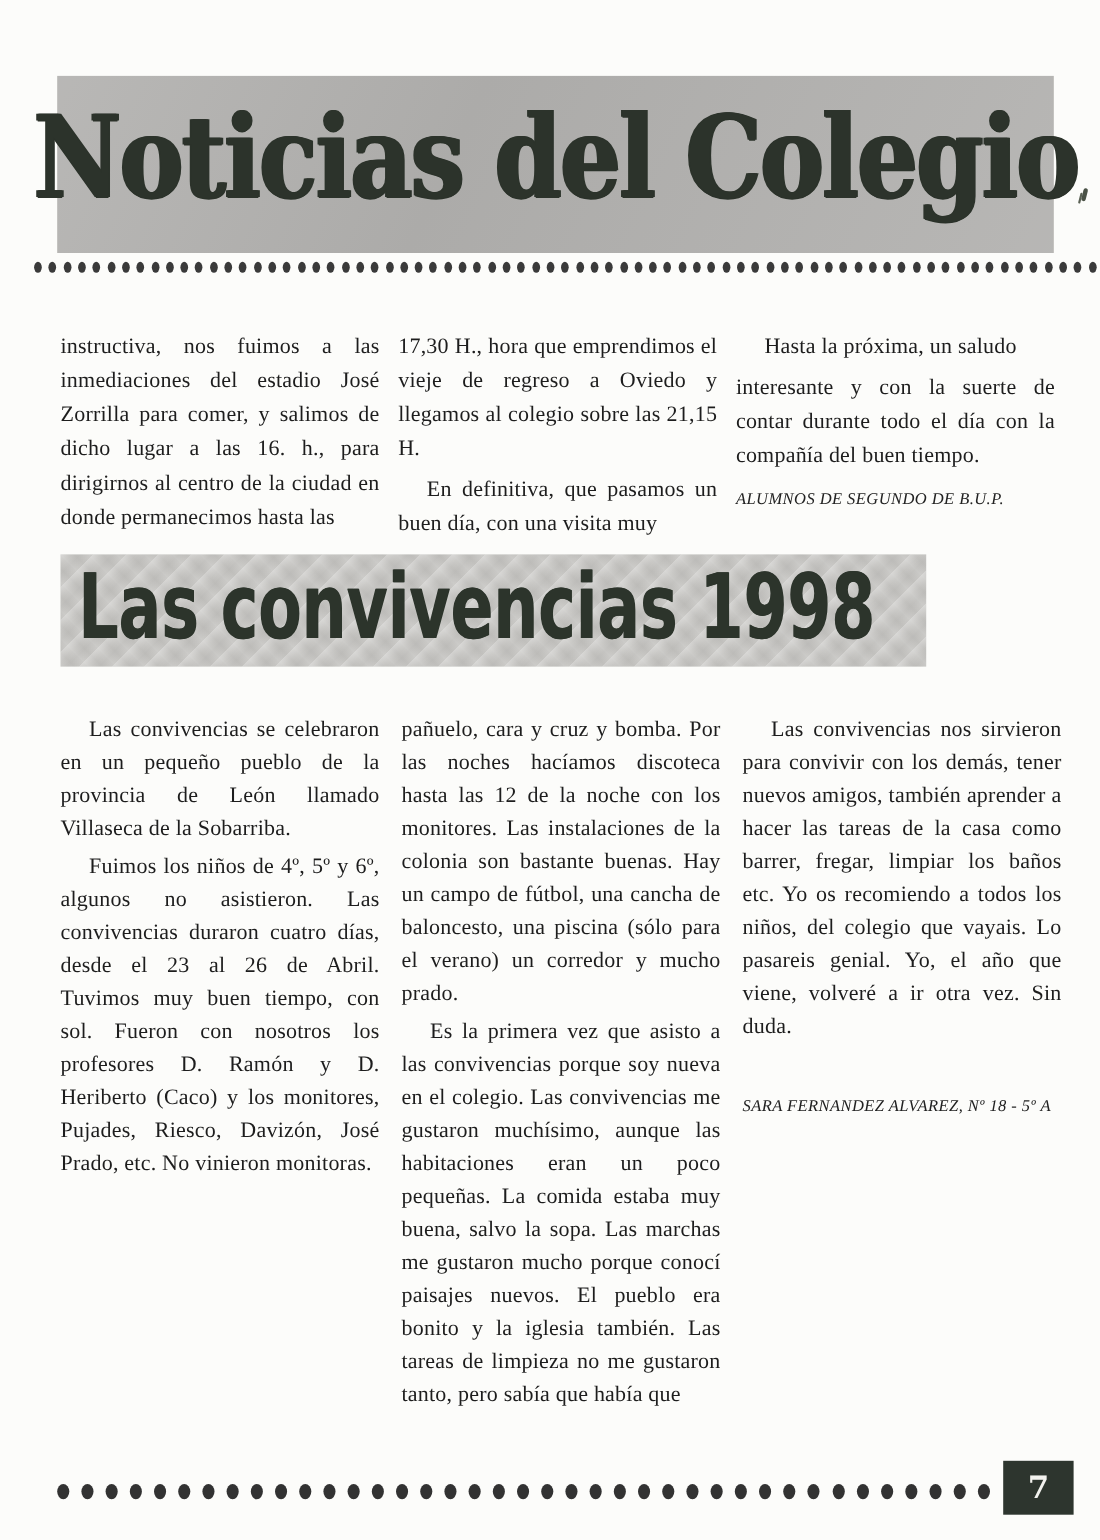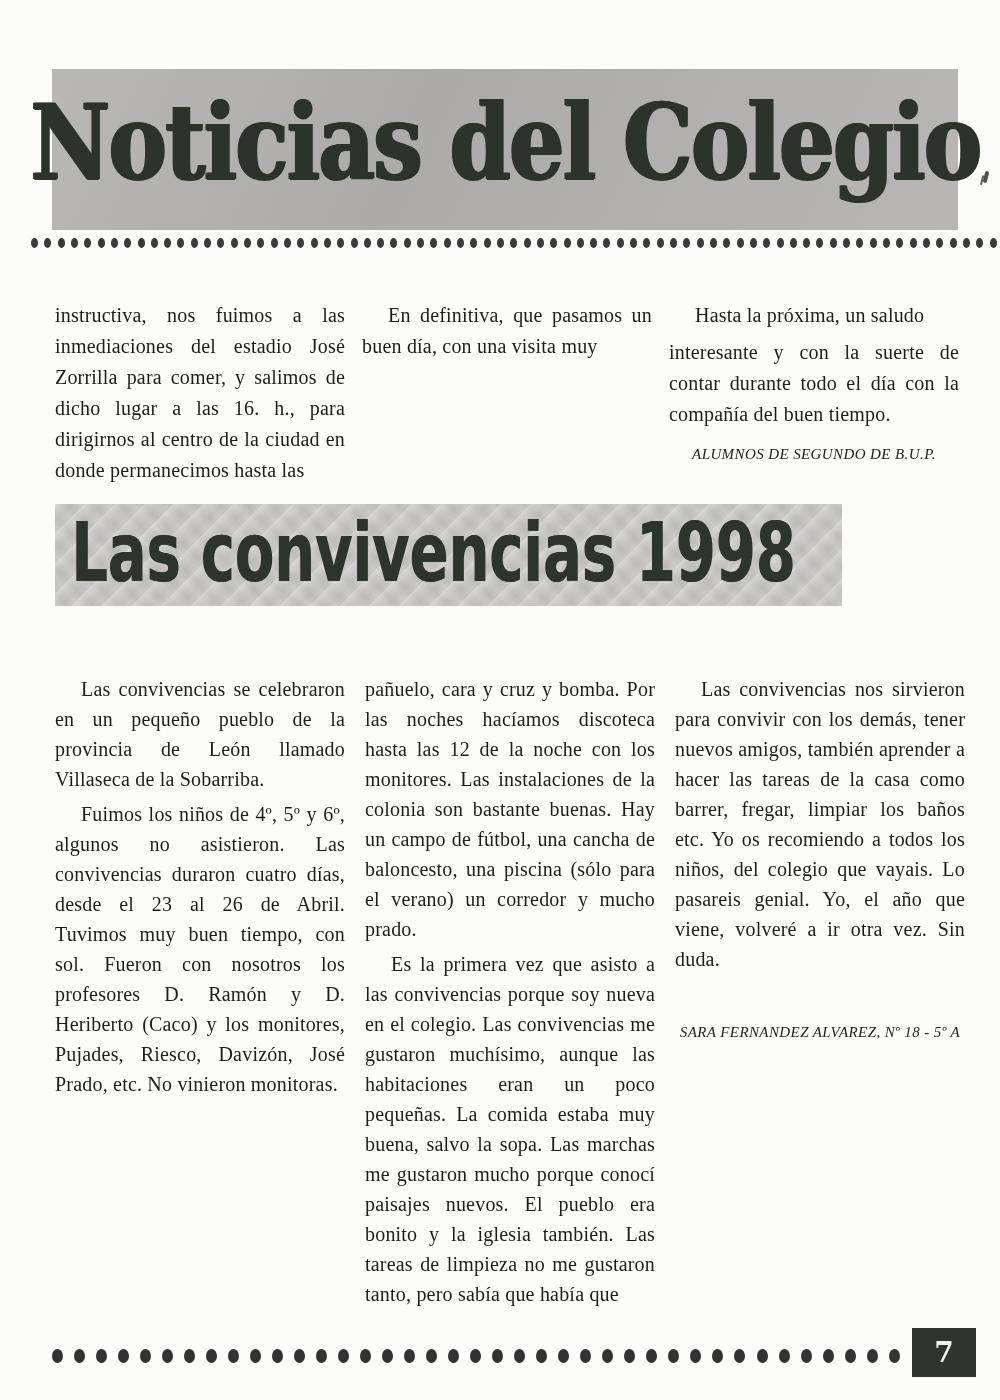--- a/index.html
+++ b/index.html
@@ -37,36 +37,36 @@
   .dots-top .dot{width:7px;height:10px;border-radius:50%;background:#3a3a3a;}
   .dots-bottom{left:52px;top:1348px;width:848px;height:16px;}
   .dots-bottom .dot{width:11px;height:14px;border-radius:50%;background:#323232;}
   
   .cols{
     position:absolute;left:55px;width:904px;
     display:flex;gap:17px;
   }
   .col{width:290px;flex:0 0 290px;}
   .sec1{top:300px;}
-  .sec2{top:674px;gap:20px;}
+  .sec2{top:648px;gap:20px;}
   .para{
     margin:0 0 6px 0;
     font-size:20px;
     line-height:31px;
     text-align:justify;
     letter-spacing:0.2px;
     hyphens:none;
   }
   .sec2 .para{line-height:30px;margin-bottom:5px;}
   .para.indent{text-indent:26px;}
   .signature{
     font-style:italic;
     font-size:15px;
     letter-spacing:0.4px;
-    text-align:center;
+    text-align:left;
     color:#222;
   }
   .sig1{margin-top:16px;}
   .sig2{margin-top:50px;}
   
   .banner2{
     position:absolute;left:55px;top:504px;width:787px;height:102px;
     background:#c6c5c2;
     background-image:
       repeating-linear-gradient(135deg, rgba(255,255,255,0.25) 0px, rgba(255,255,255,0) 7px, rgba(0,0,0,0.03) 13px, rgba(255,255,255,0) 21px),
@@ -191,20 +191,21 @@
       <span class="dot"></span>
       <span class="dot"></span>
       <span class="dot"></span>
     </div>
 
   <div class="cols sec1">
     <div class="col">
       <p class="para">instructiva, nos fuimos a las inmediaciones del estadio José Zorrilla para comer, y salimos de dicho lugar a las 16. h., para dirigirnos al centro de la ciudad en donde permanecimos hasta las</p>
     </div>
     <div class="col">
+      <p class="para">17,30 H., hora que emprendimos el vieje de regreso a Oviedo y llegamos al colegio sobre las 21,15 H.</p>
       <p class="para indent">En definitiva, que pasamos un buen día, con una visita muy</p>
     </div>
     <div class="col">
       <p class="para indent">Hasta la próxima, un saludo</p>
       <p class="para">interesante y con la suerte de contar durante todo el día con la compañía del buen tiempo.</p>
       <div class="signature sig1">ALUMNOS DE SEGUNDO DE B.U.P.</div>
     </div>
   </div>
 
   <div class="banner2">

